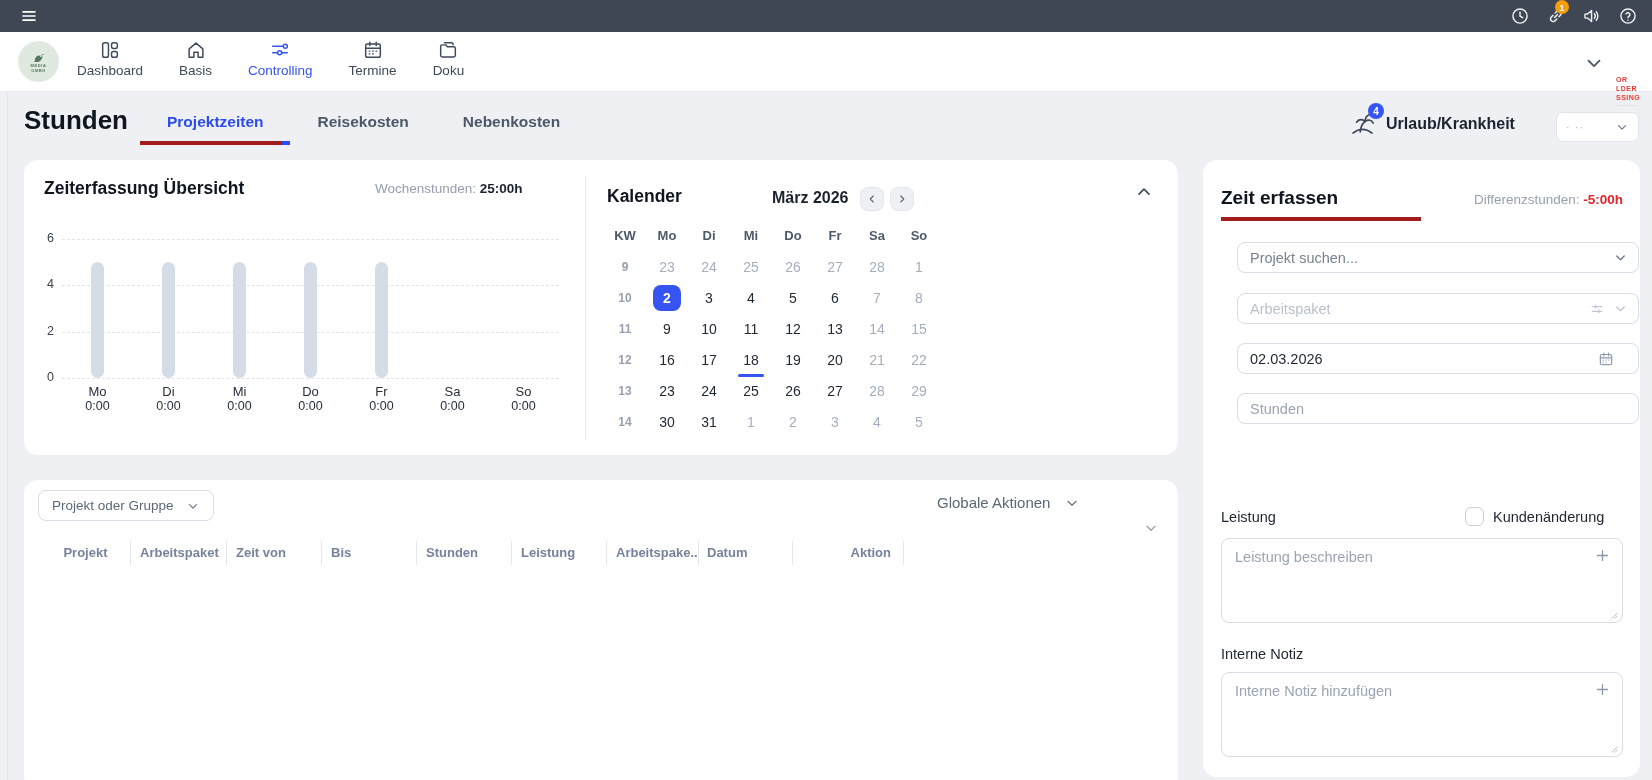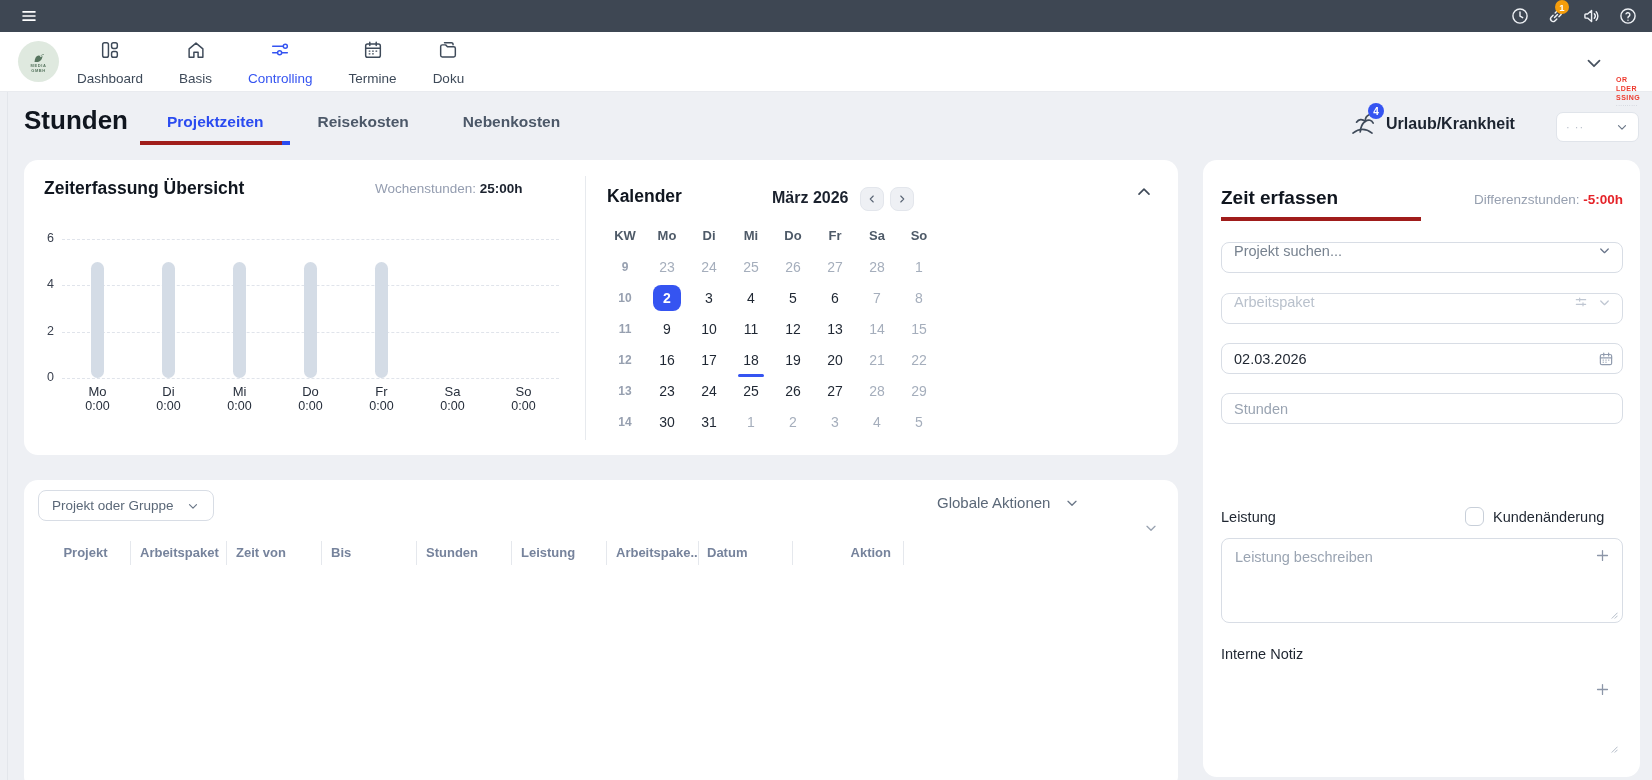--- a/index.html
+++ b/index.html
@@ -11,21 +11,21 @@
 .topbar{position:absolute;left:0;top:0;width:100%;height:32px;background:#3e4753;display:flex;align-items:center;justify-content:space-between;padding:0 14px 0 20px;z-index:5}
 .hamburger{color:#fff;cursor:pointer;display:flex}
 .topbar-icons{display:flex;align-items:center;gap:16px;color:#eef1f5}
 .tb-ic{position:relative;display:flex;cursor:pointer}
 .badge-orange{position:absolute;top:-6px;left:9px;min-width:14px;height:14px;border-radius:8px;background:#f59d0b;color:#fff;font-size:9.5px;font-weight:bold;display:flex;align-items:center;justify-content:center;padding:0 3px}
 
 .navbar{position:absolute;left:0;top:32px;width:100%;height:60px;background:#fff;border-bottom:1px solid #e9ebef;z-index:4}
 .logo{position:absolute;left:18px;top:9px;width:41px;height:41px;border-radius:50%;background:#dfe9df;display:flex;flex-direction:column;align-items:center;justify-content:center;overflow:hidden}
 .logo-txt{font-size:4px;line-height:4.5px;color:#57755f;font-weight:bold;letter-spacing:.6px;text-align:center}
 .nav-items{position:absolute;left:77px;top:7px;display:flex;gap:36px}
-.nav-item{display:flex;flex-direction:column;align-items:center;gap:10px;color:#3e4a59;cursor:pointer}
+.nav-item{display:flex;flex-direction:column;align-items:center;gap:2px;color:#3e4a59;cursor:pointer}
 .nav-item .nlabel{font-size:13.5px}
 .nav-item.active{color:#3554f1}
 .nav-chevron{position:absolute;left:1583px;top:20px;color:#47525f;cursor:pointer}
 .corner-logo{position:absolute;left:1616px;top:43px;width:40px;text-align:left}
 .corner-line{font-size:7px;line-height:9px;font-weight:bold;color:#ee3a2e;letter-spacing:.5px}
 .corner-sub{font-size:5px;color:#97a0ab;letter-spacing:.5px}
 
 .left-rule{position:absolute;left:7px;top:92px;height:688px;width:1px;background:#e3e6eb}
 .page-title{position:absolute;left:24px;top:105px;font-size:26px;font-weight:bold;color:#10161f}
 .tabs{position:absolute;left:140px;top:101px;display:flex}
@@ -77,21 +77,21 @@
 .th{font-size:13px;font-weight:bold;color:#76839c;height:24px;line-height:24px;white-space:nowrap;overflow:hidden}
 .th.bl{border-left:1px solid #e5e8ed;padding-left:9px}
 .th.br{border-right:1px solid #e5e8ed}
 .th.tr{text-align:right;padding-right:12px}
 
 .te-title{position:absolute;left:18px;top:27px;font-size:19px;font-weight:bold;color:#10161f}
 .te-underline{position:absolute;left:18px;top:57px;width:200px;height:4px;background:#a01d1b}
 .te-diff{position:absolute;right:17px;top:32px;font-size:13.5px}
 .te-diff .dl{color:#97a0b0}
 .te-diff .dv{color:#e52329;font-weight:bold}
-.field{position:absolute;left:18px;width:402px;height:31px;border:1px solid #d8dde5;border-radius:8px;background:#fff;display:flex;align-items:flex-start;padding:0 12px;font-size:14.5px}
+.field{position:absolute;left:34px;width:402px;height:31px;border:1px solid #d8dde5;border-radius:8px;background:#fff;display:flex;align-items:center;padding:0 12px;font-size:14.5px}
 .f-project{top:82px;cursor:pointer}
 .f-package{top:133px;cursor:default}
 .f-date{top:183px;padding-right:38px;color:#1f2631}
 .f-hours{top:233px}
 .ph-dark{color:#77828f}
 .ph-light{color:#b9c1cc}
 .field-ics{position:absolute;right:10px;display:flex;align-items:center;gap:8px}
 input.field{font-family:"Liberation Sans","DejaVu Sans",sans-serif;outline:none}
 input.field::placeholder{color:#9aa4b2}
 .date-ic{position:absolute;left:394px;top:190px;color:#919cae;pointer-events:none}
@@ -468,20 +468,21 @@
           <path d="M12 5v14M5 12h14"></path>
         </svg>
     </span>
     <span class="resize-h r1">
       <svg width="9" height="9" viewBox="0 0 12 12" fill="none" stroke="currentColor" stroke-width="1.2" stroke-linecap="round">
           <path d="M11 4L4 11M11 8l-3 3"></path>
         </svg>
     </span>
 
     <div class="lbl l-note">Interne Notiz</div>
+    <textarea class="ta ta2" placeholder="Interne Notiz hinzufügen" style=""></textarea>
     <span class="plus-btn p2">
       <svg width="17" height="17" viewBox="0 0 24 24" fill="none" stroke="currentColor" stroke-width="1.8" stroke-linecap="round">
           <path d="M12 5v14M5 12h14"></path>
         </svg>
     </span>
     <span class="resize-h r2">
       <svg width="9" height="9" viewBox="0 0 12 12" fill="none" stroke="currentColor" stroke-width="1.2" stroke-linecap="round">
           <path d="M11 4L4 11M11 8l-3 3"></path>
         </svg>
     </span>

